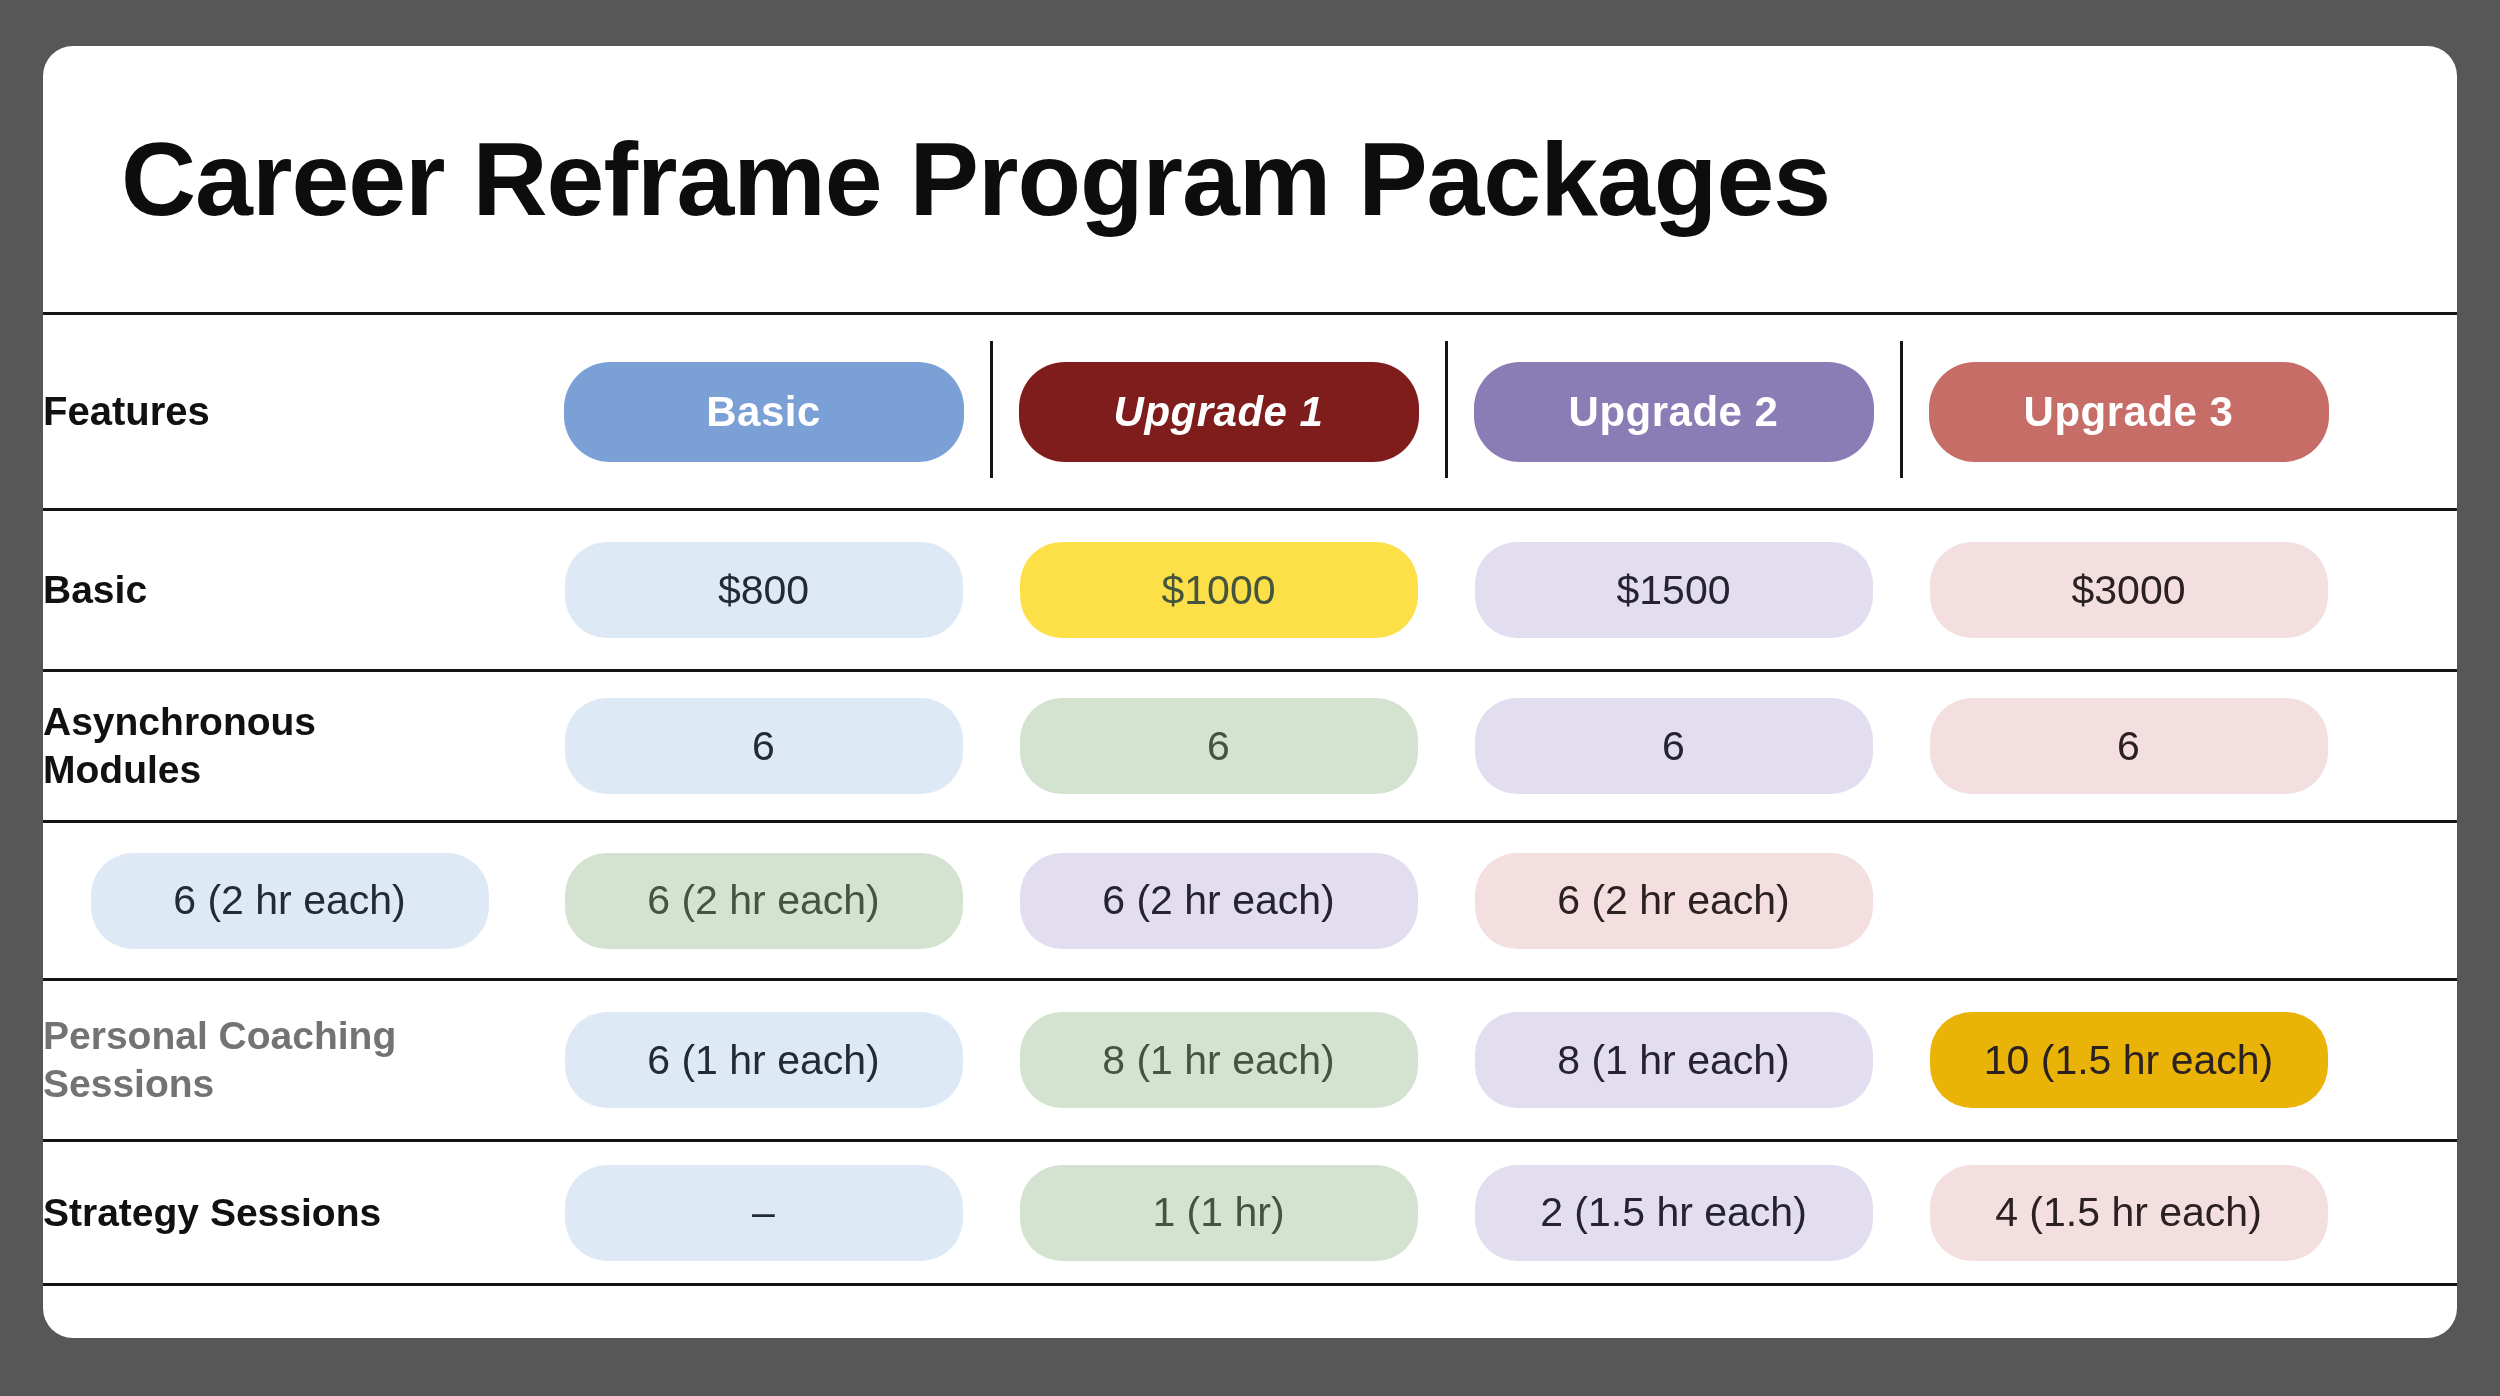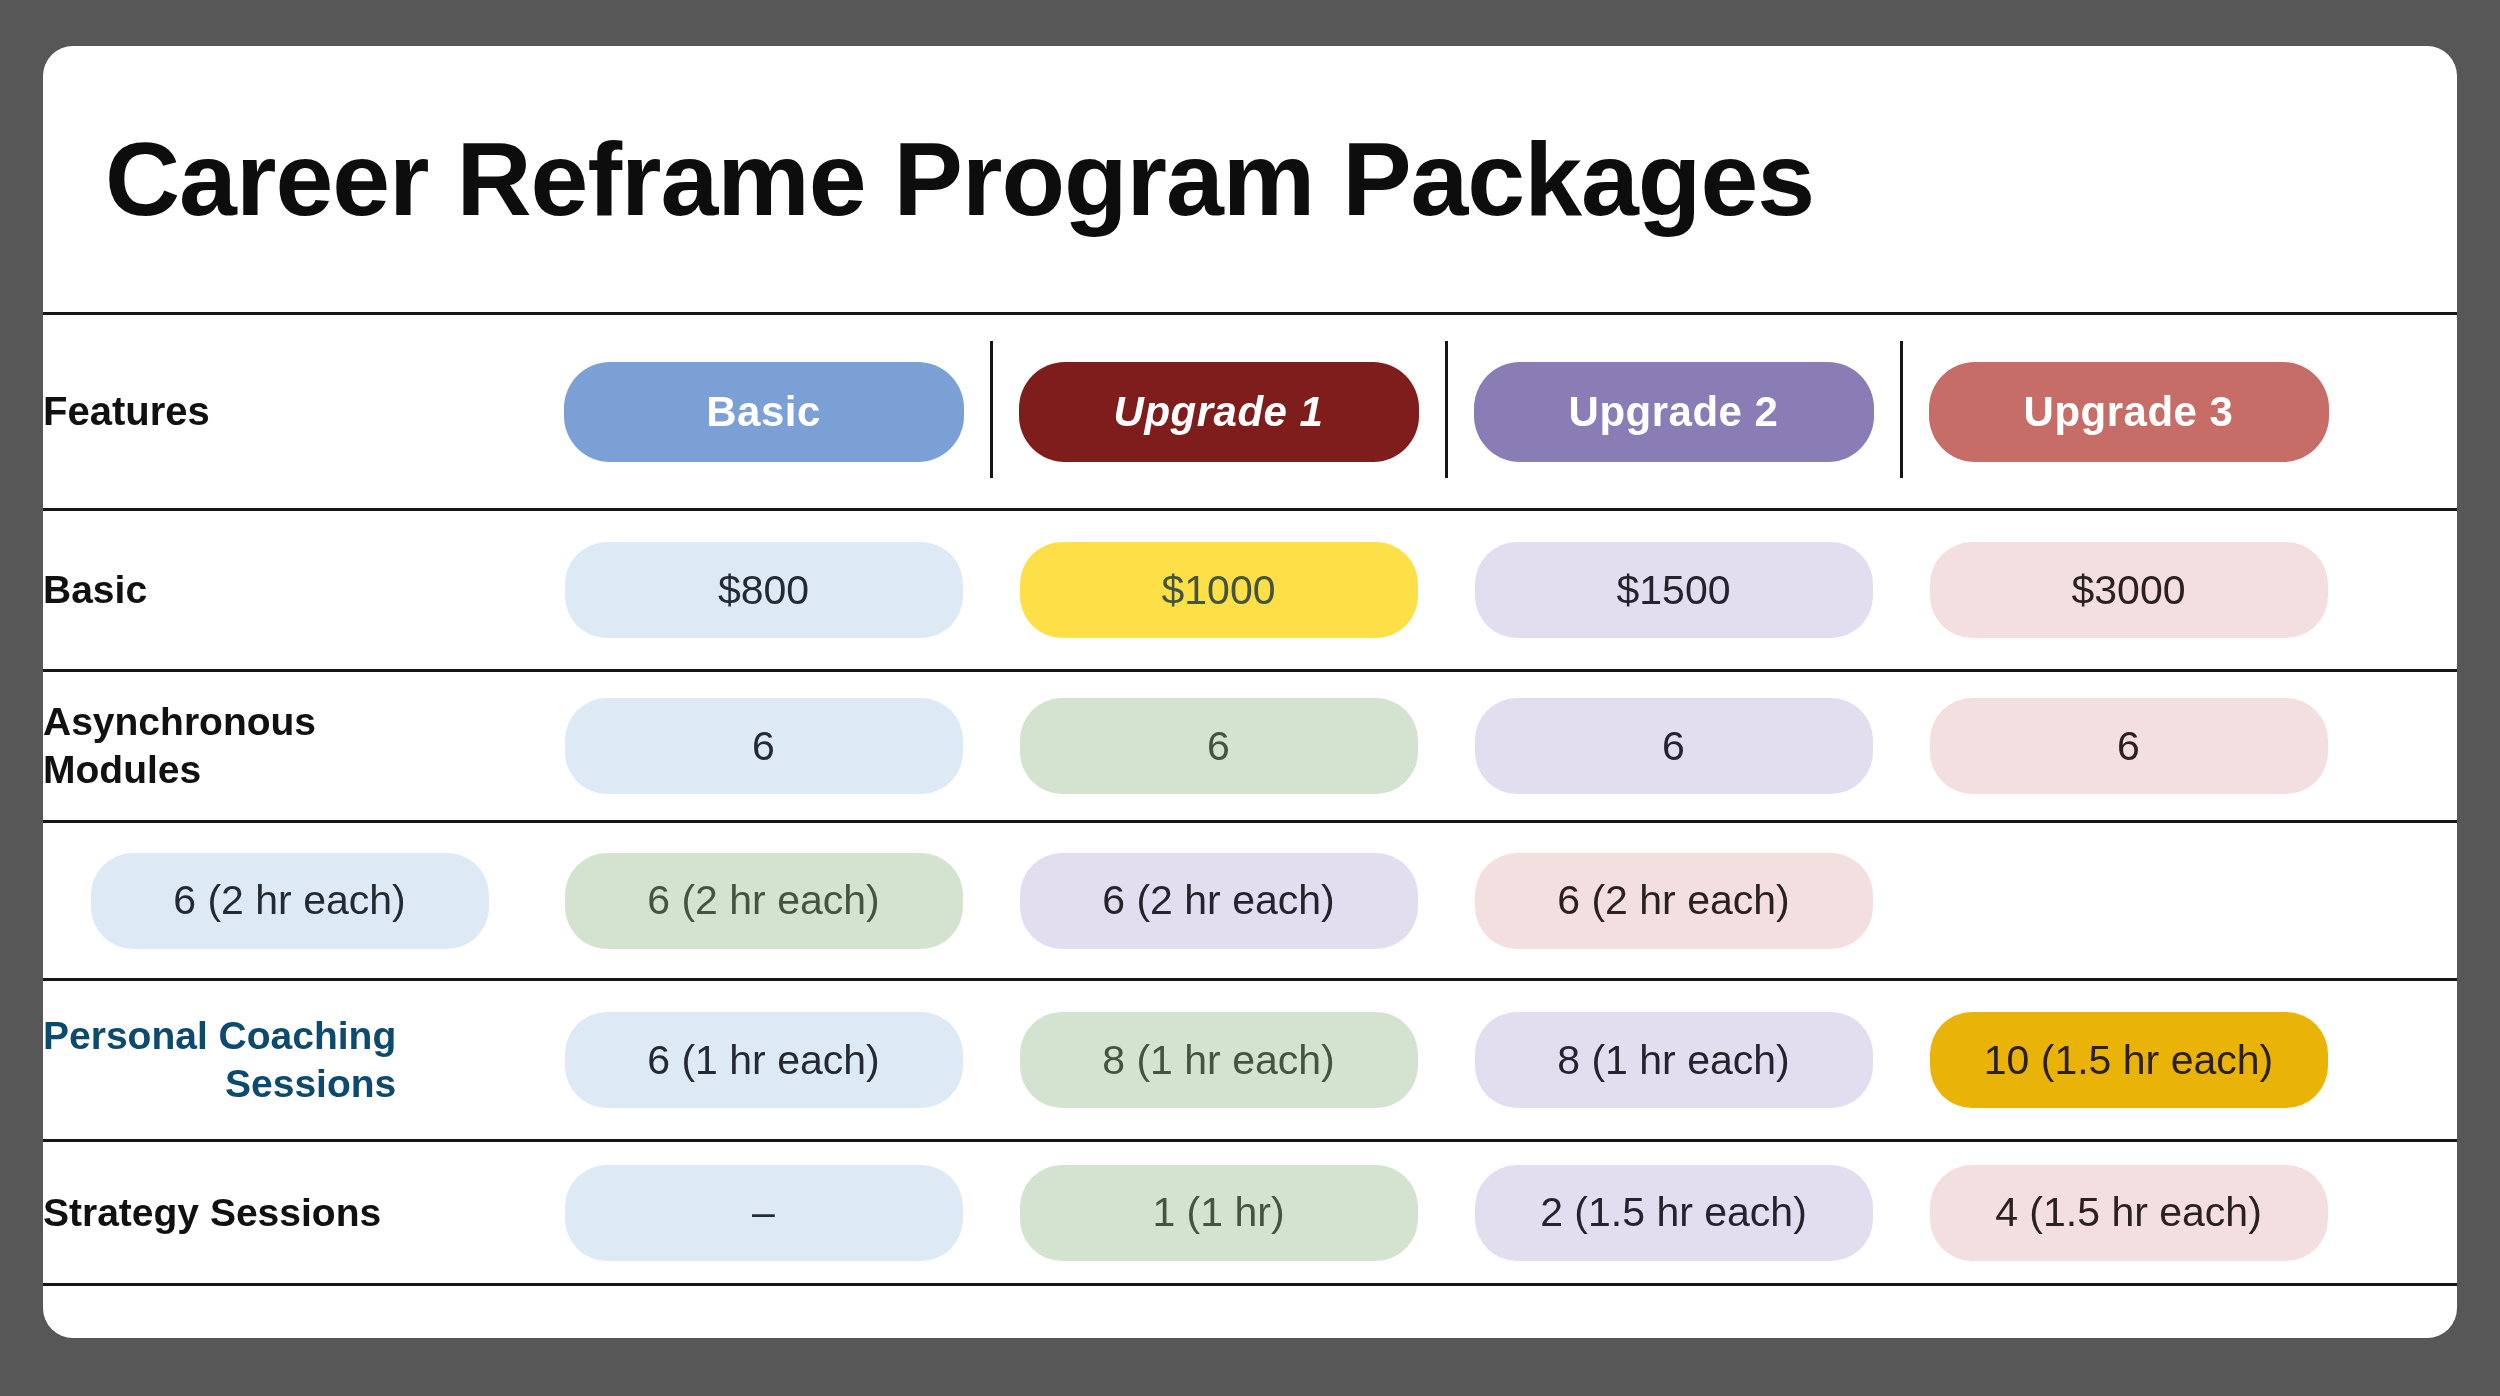--- a/index.html
+++ b/index.html
@@ -24,21 +24,21 @@
     width:2414px;height:1292px;
     background:#ffffff;
     border-radius:30px;
     overflow:hidden;
   }
   .title{
     height:266px;
     margin:0;
     display:flex;
     align-items:center;
-    padding-left:62px;
+    padding-left:78px;
     font-size:104px;
     font-weight:700;
     letter-spacing:-1px;
     color:#0d0d0d;
     white-space:nowrap;
   }
   .trow{
     display:grid;
     grid-template-columns:493px repeat(4,455px);
     border-top:3px solid var(--line);
@@ -159,21 +159,21 @@
             <div class="pill value-pill" style="background: rgb(211, 227, 207); color: rgb(68, 84, 63);">6 (2 hr each)</div>
           </div>
           <div class="vcell">
             <div class="pill value-pill" style="background: rgb(226, 222, 240); color: rgb(38, 35, 47);">6 (2 hr each)</div>
           </div>
           <div class="vcell">
             <div class="pill value-pill" style="background: rgb(244, 223, 224); color: rgb(43, 33, 33);">6 (2 hr each)</div>
           </div>
         </div>
         <div class="trow data-row r3">
-          <div class="feature-label" style="color: #0c4a6e; text-align: right;">Personal Coaching
+          <div class="feature-label" style="color: #737373;">Personal Coaching
 Sessions</div>
           <div class="vcell">
             <div class="pill value-pill" style="background: rgb(221, 233, 244); color: rgb(36, 42, 51);">6 (1 hr each)</div>
           </div>
           <div class="vcell">
             <div class="pill value-pill" style="background: rgb(211, 227, 207); color: rgb(68, 84, 63);">8 (1 hr each)</div>
           </div>
           <div class="vcell">
             <div class="pill value-pill" style="background: rgb(226, 222, 240); color: rgb(38, 35, 47);">8 (1 hr each)</div>
           </div>

